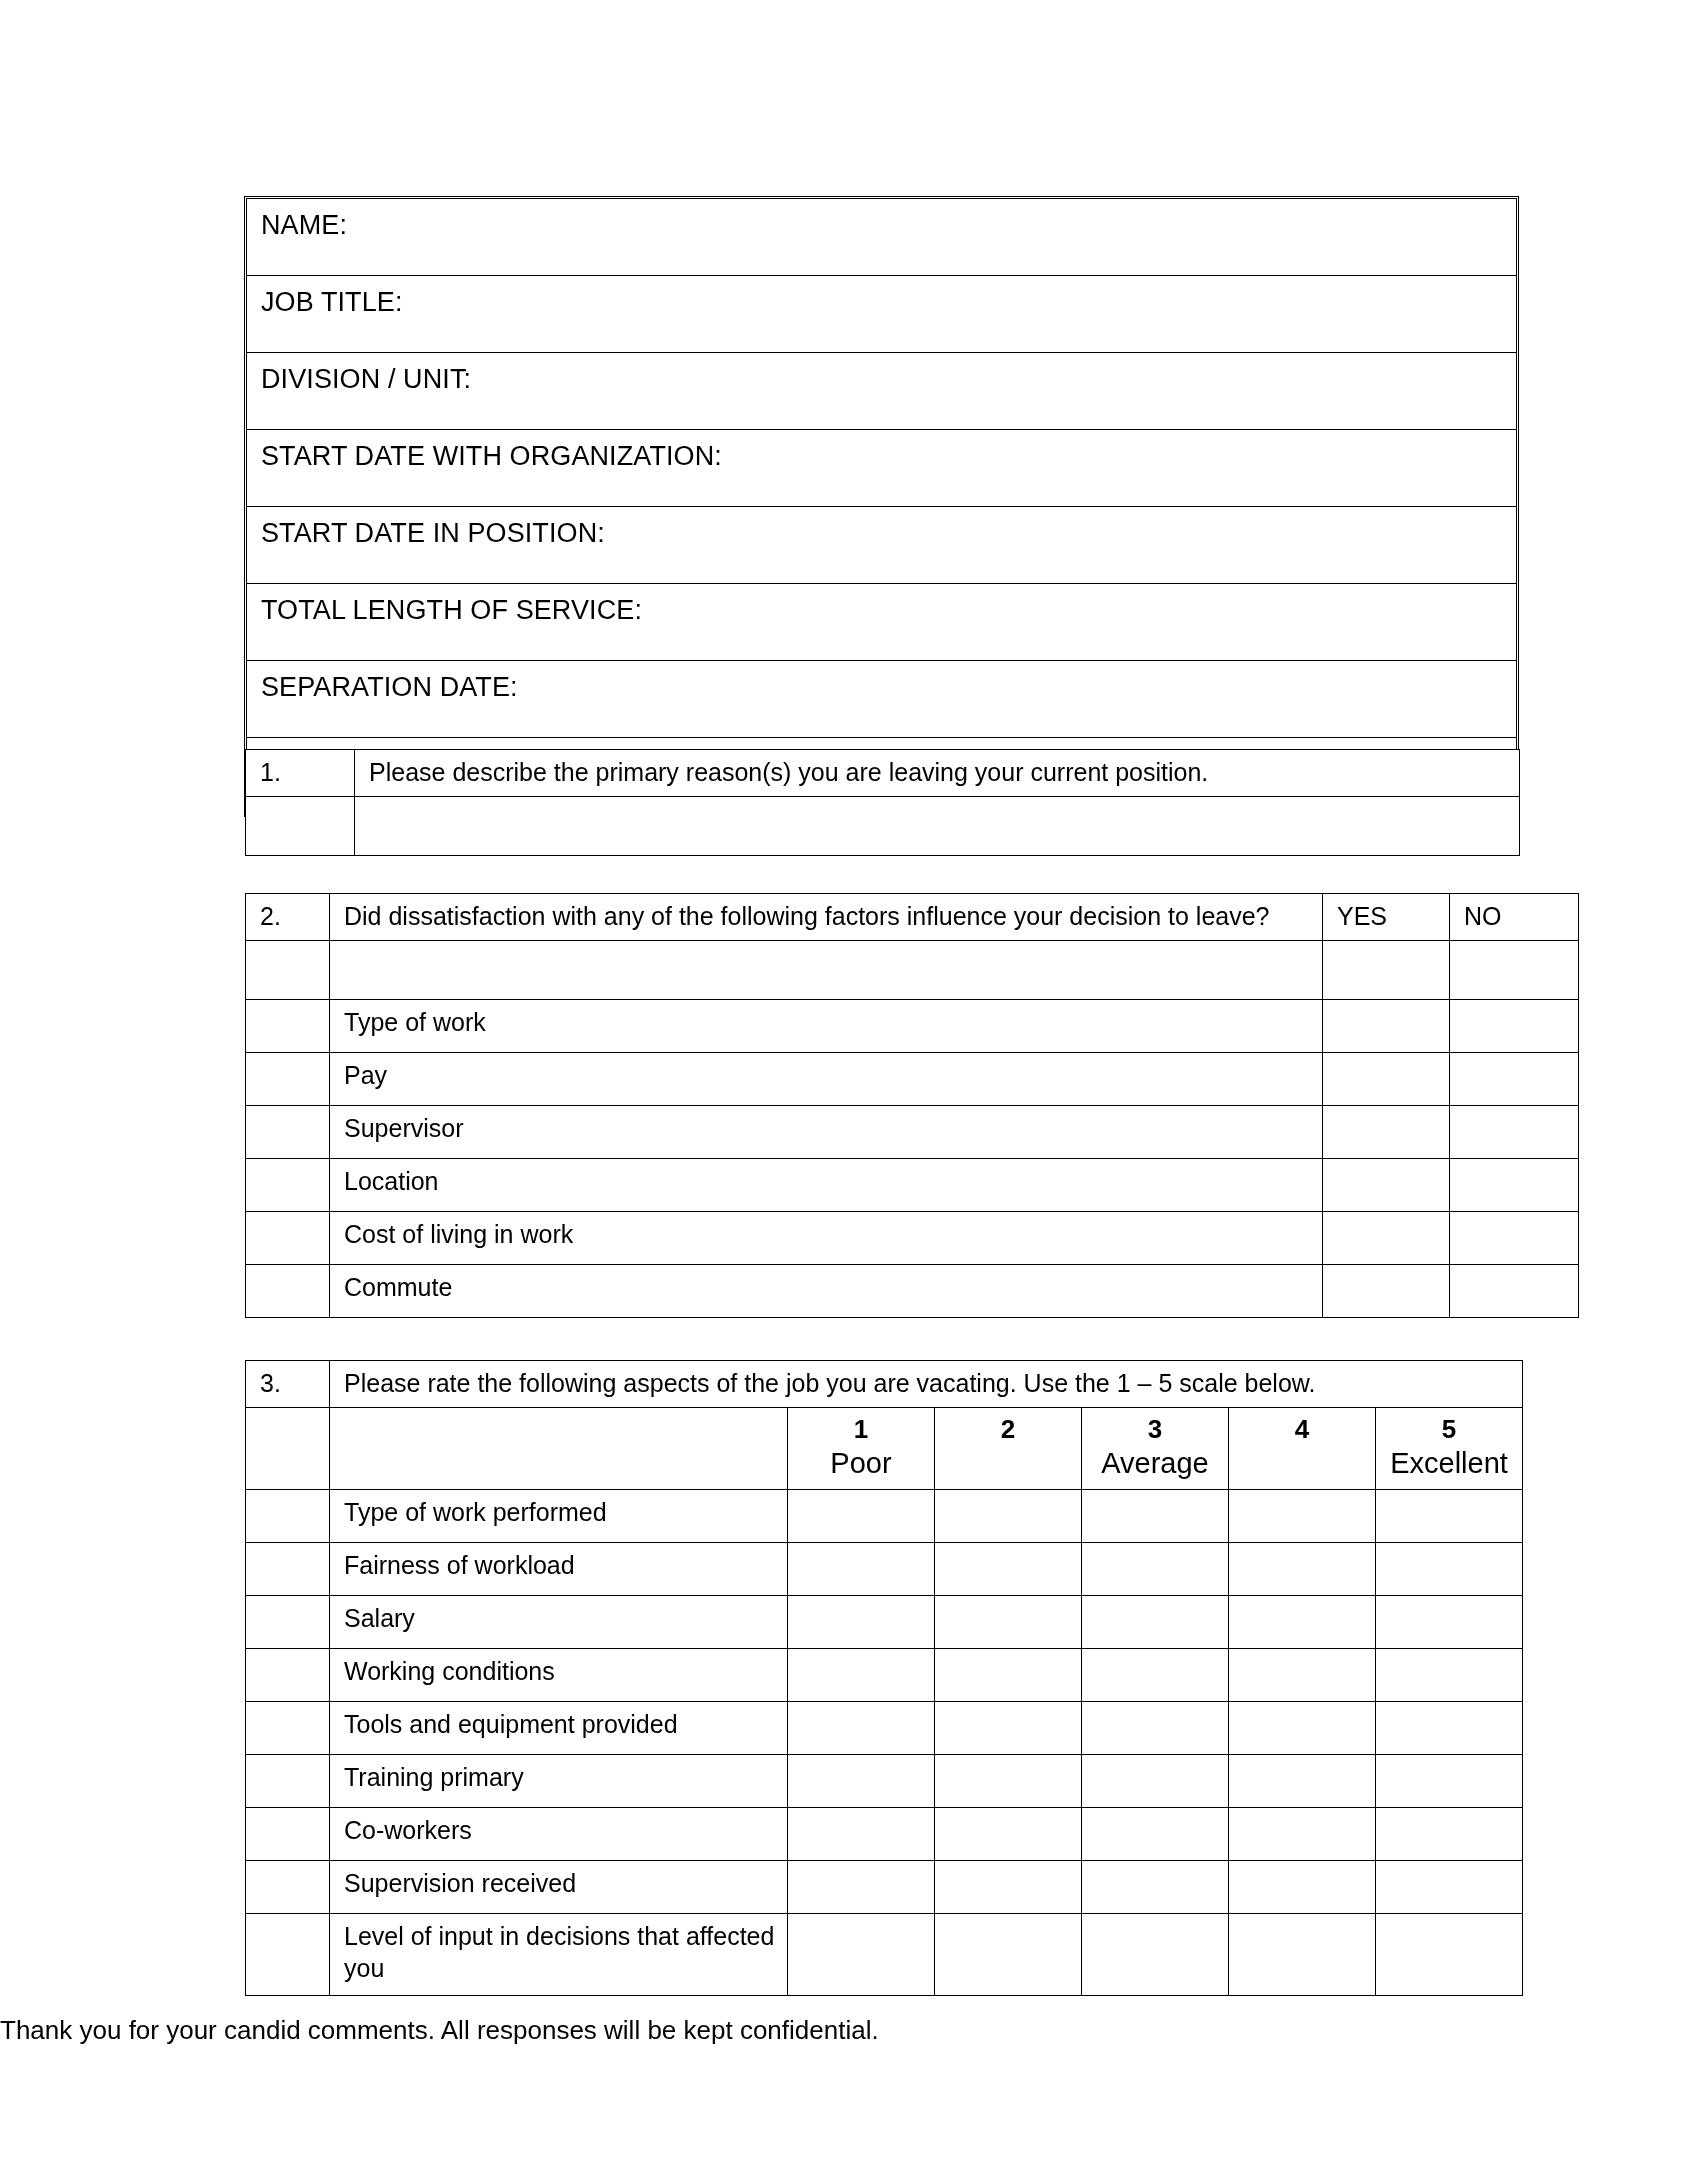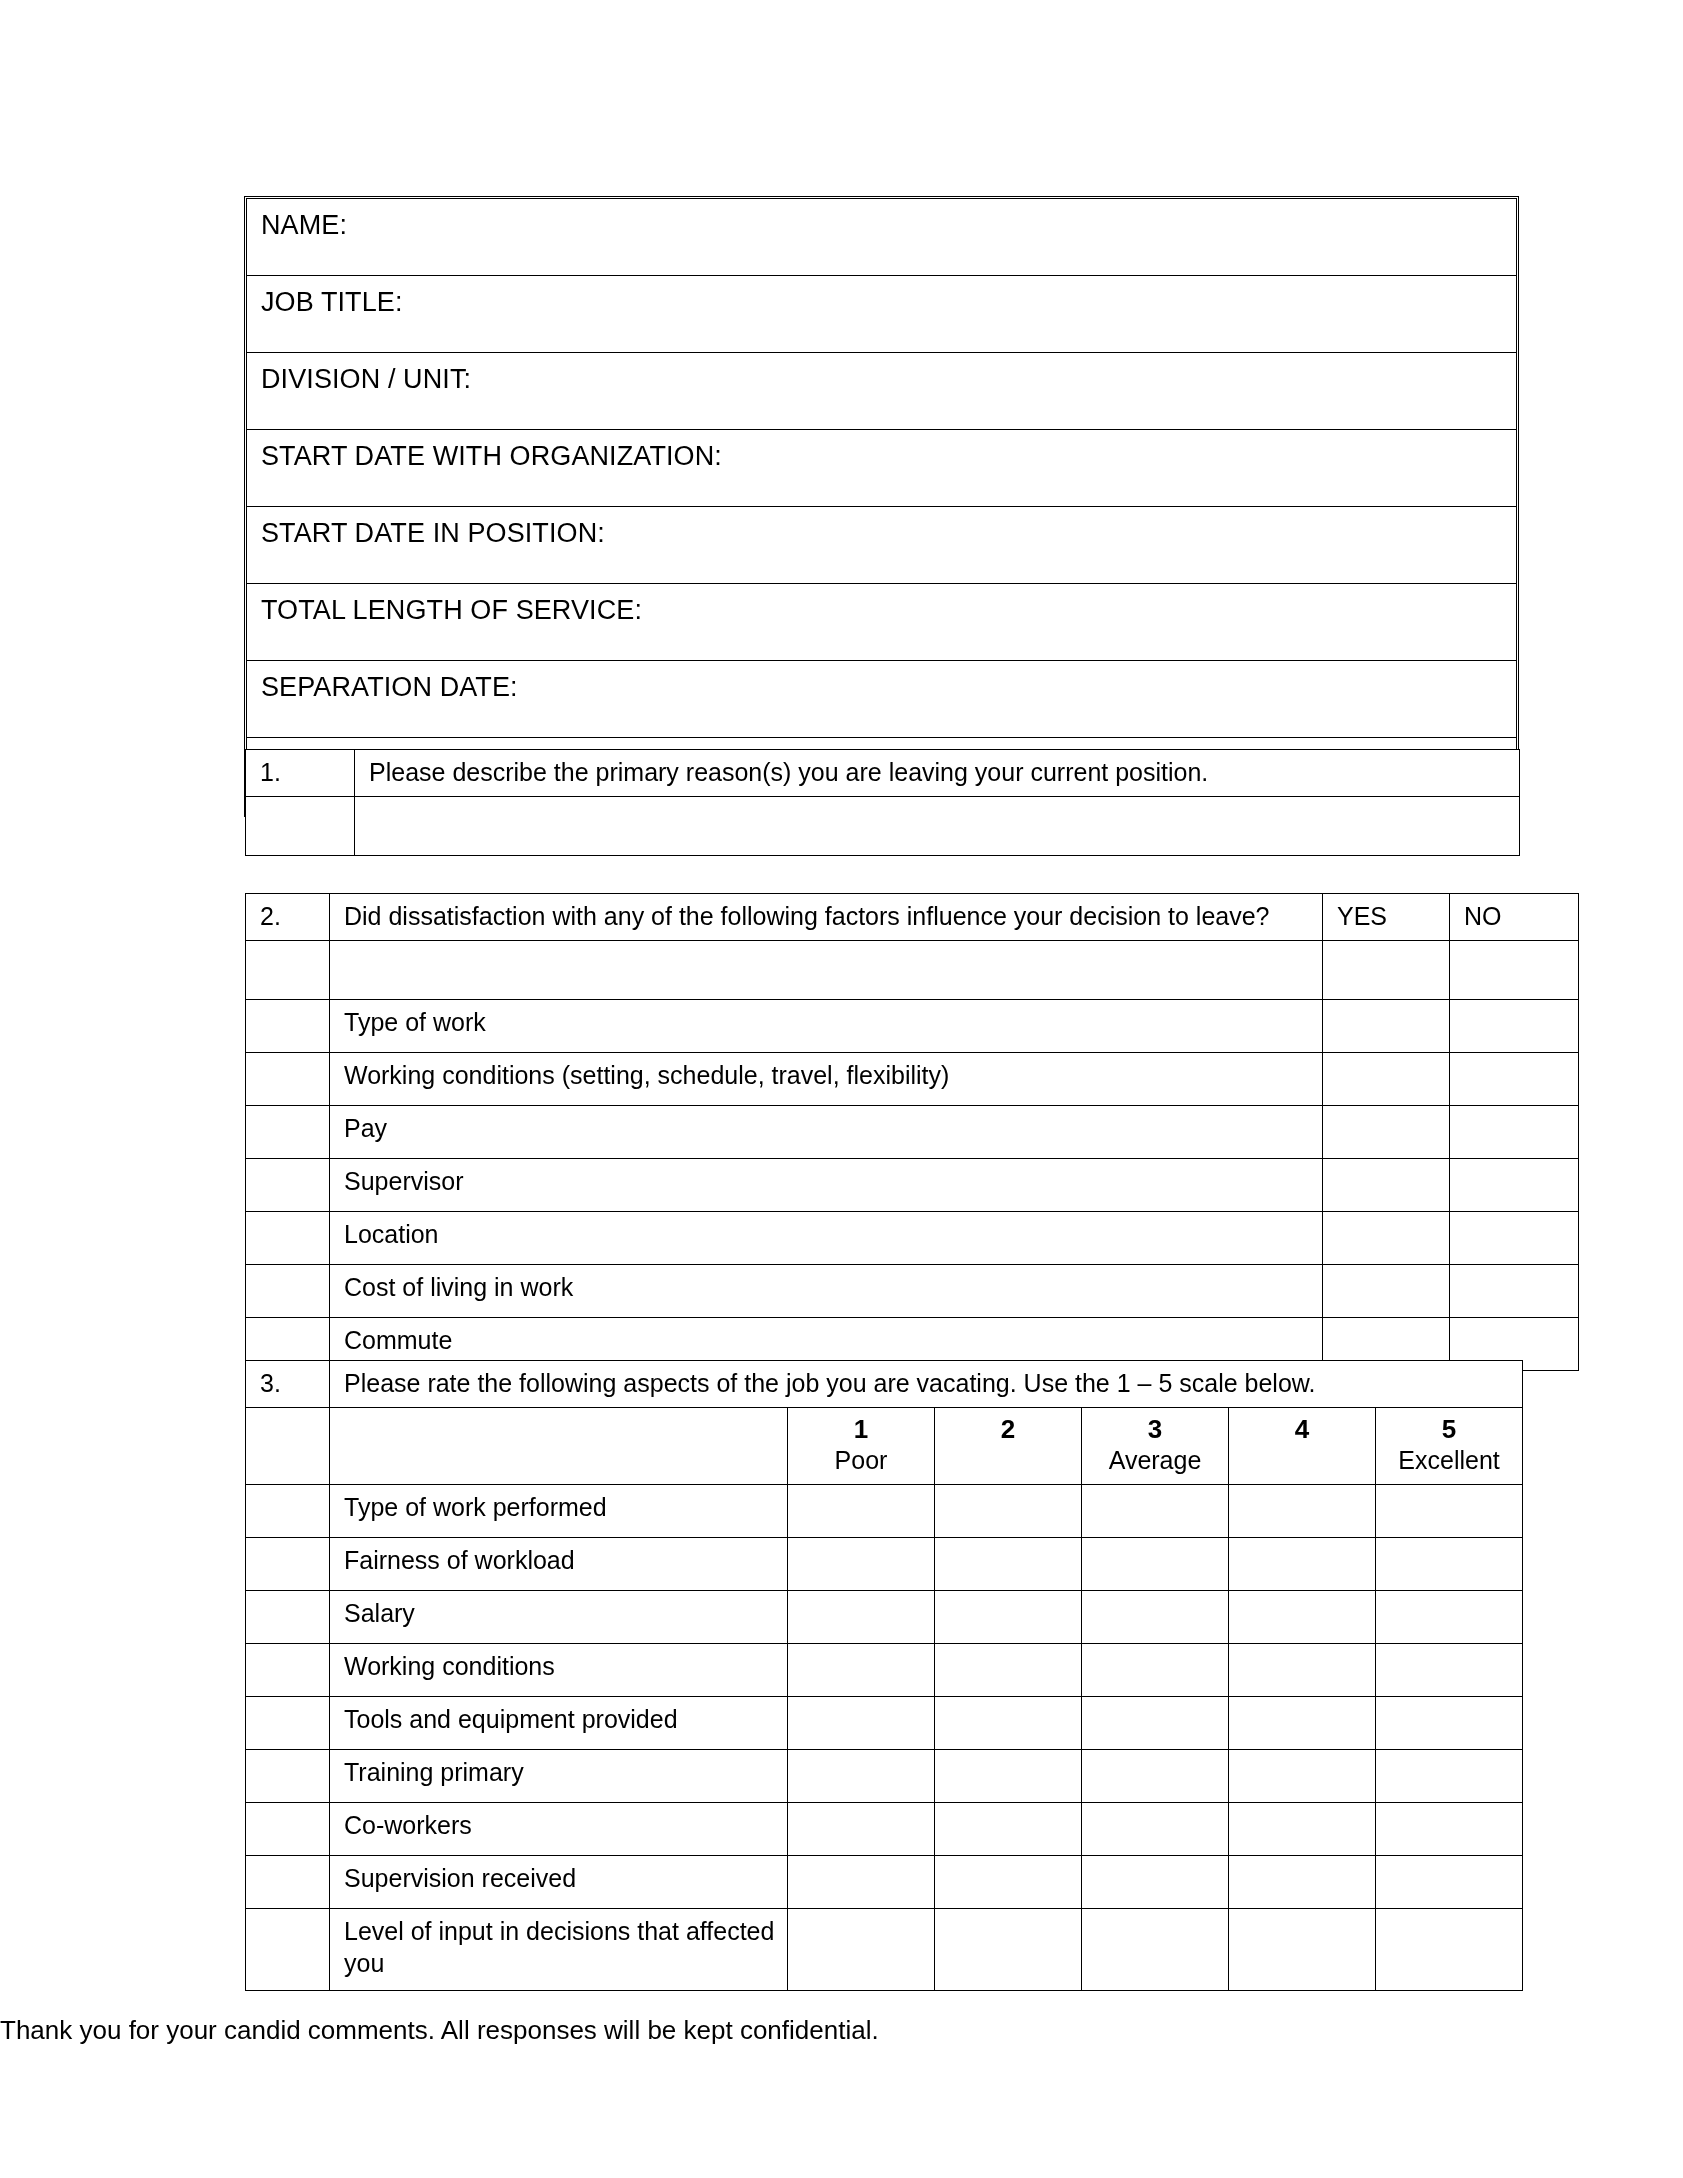--- a/index.html
+++ b/index.html
@@ -113,21 +113,21 @@
   }
   table.q3 td.scale .snum {
     display: block;
     font-weight: bold;
     font-size: 26px;
     line-height: 1.18;
   }
   table.q3 td.scale .slab {
     display: block;
     font-weight: normal;
-    font-size: 25px;
+    font-size: 29px;
     line-height: 1.25;
     min-height: 30px;
   }
   table.q3 tr.item td { height: 38px; }
   table.q3 tr.item-tall td { height: 67px; }
 
   
   .footer {
     position: absolute;
     left: 0;
@@ -206,26 +206,20 @@
         <tr class="spacer">
           <td></td>
           <td></td>
           <td></td>
           <td></td>
         </tr>
 
         <tr class="item">
           <td></td>
           <td>Type of work</td>
-          <td></td>
-          <td></td>
-        </tr>
-        <tr class="item">
-          <td></td>
-          <td>Working conditions (setting, schedule, travel, flexibility)</td>
           <td></td>
           <td></td>
         </tr>
         <tr class="item">
           <td></td>
           <td>Pay</td>
           <td></td>
           <td></td>
         </tr>
         <tr class="item">

